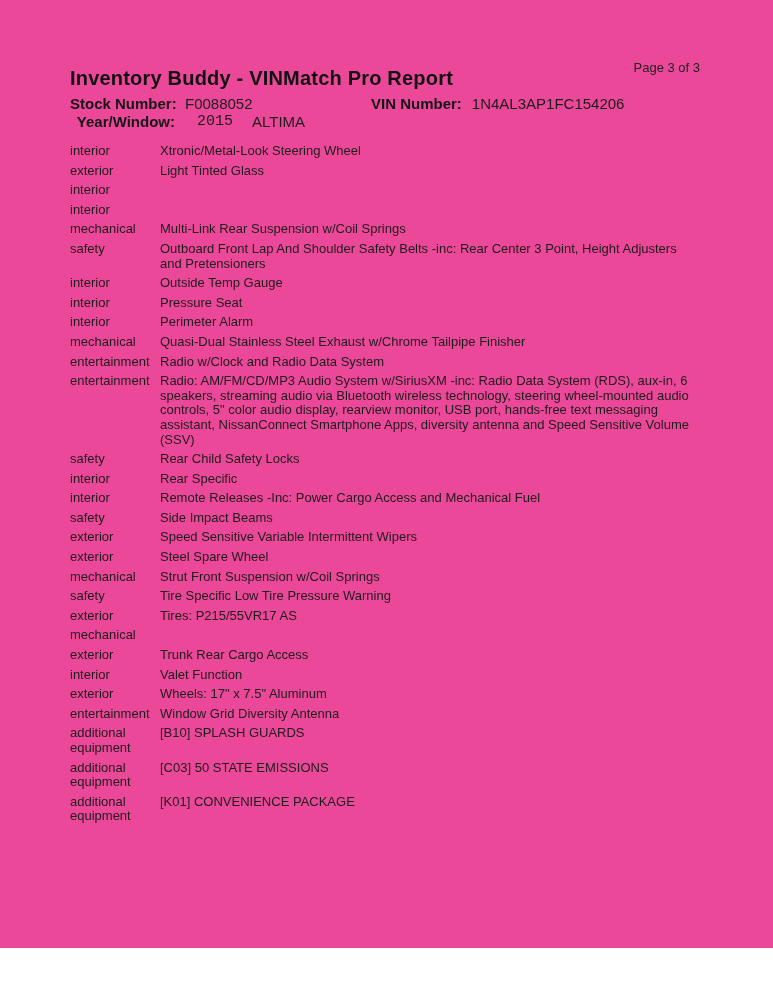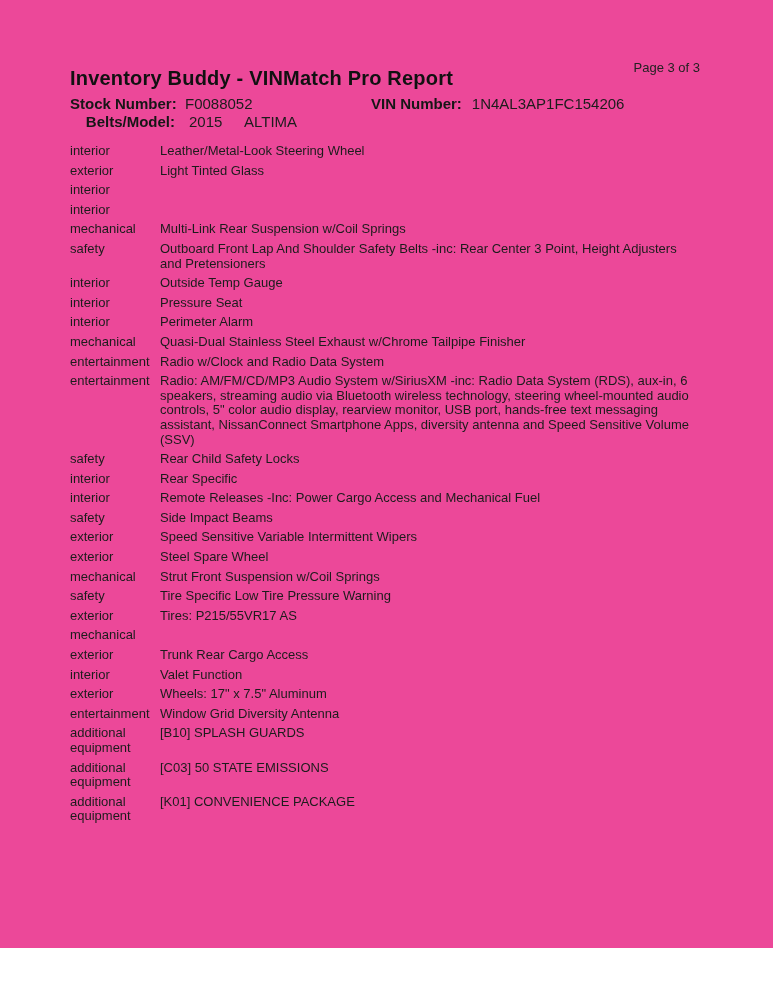--- a/index.html
+++ b/index.html
@@ -36,21 +36,21 @@
   .meta-row { position: relative; display: flex; line-height: 18px; }
   .meta-label {
     flex: 0 0 105px;
     width: 105px;
     text-align: right;
     font-weight: bold;
     color: #161616;
     white-space: nowrap;
   }
   .meta-value { margin-left: 10px; white-space: nowrap; }
-  .meta-value-year { margin-left: 14px; width: 50px; white-space: nowrap; }
+  .meta-value-year { margin-left: 22px; width: 50px; white-space: nowrap; font-family: Liberation Mono, monospace; }
   .vin-group { position: absolute; left: 301px; top: 0; display: flex; }
   .features { margin-top: 13px; }
   .feature-row {
     display: flex;
     align-items: flex-start;
     margin-bottom: 5px;
     font-size: 13px;
     line-height: 14.6px;
   }
   .feature-category { flex: 0 0 90px; width: 90px; padding-right: 6px; }
@@ -69,30 +69,30 @@
   <div class="meta">
     <div class="meta-row">
       <div class="meta-label">Stock Number:</div>
       <div class="meta-value">F0088052</div>
       <div class="vin-group">
         <div class="meta-label" style="flex-basis:auto;width:auto;">VIN Number:</div>
         <div class="meta-value">1N4AL3AP1FC154206</div>
       </div>
     </div>
     <div class="meta-row">
-      <div class="meta-label">Belts/Model:</div>
+      <div class="meta-label">Year/Window:</div>
       <div class="meta-value-year">2015</div>
       <div class="meta-value" style="margin-left:5px;">ALTIMA</div>
     </div>
   </div>
 
   <div class="features">
     <div class="feature-row">
       <div class="feature-category">interior</div>
-      <div class="feature-description">Leather/Metal-Look Steering Wheel</div>
+      <div class="feature-description">Xtronic/Metal-Look Steering Wheel</div>
     </div>
 
     <div class="feature-row">
       <div class="feature-category">exterior</div>
       <div class="feature-description">Light Tinted Glass</div>
     </div>
 
     <div class="feature-row">
       <div class="feature-category">interior</div>
     </div>

